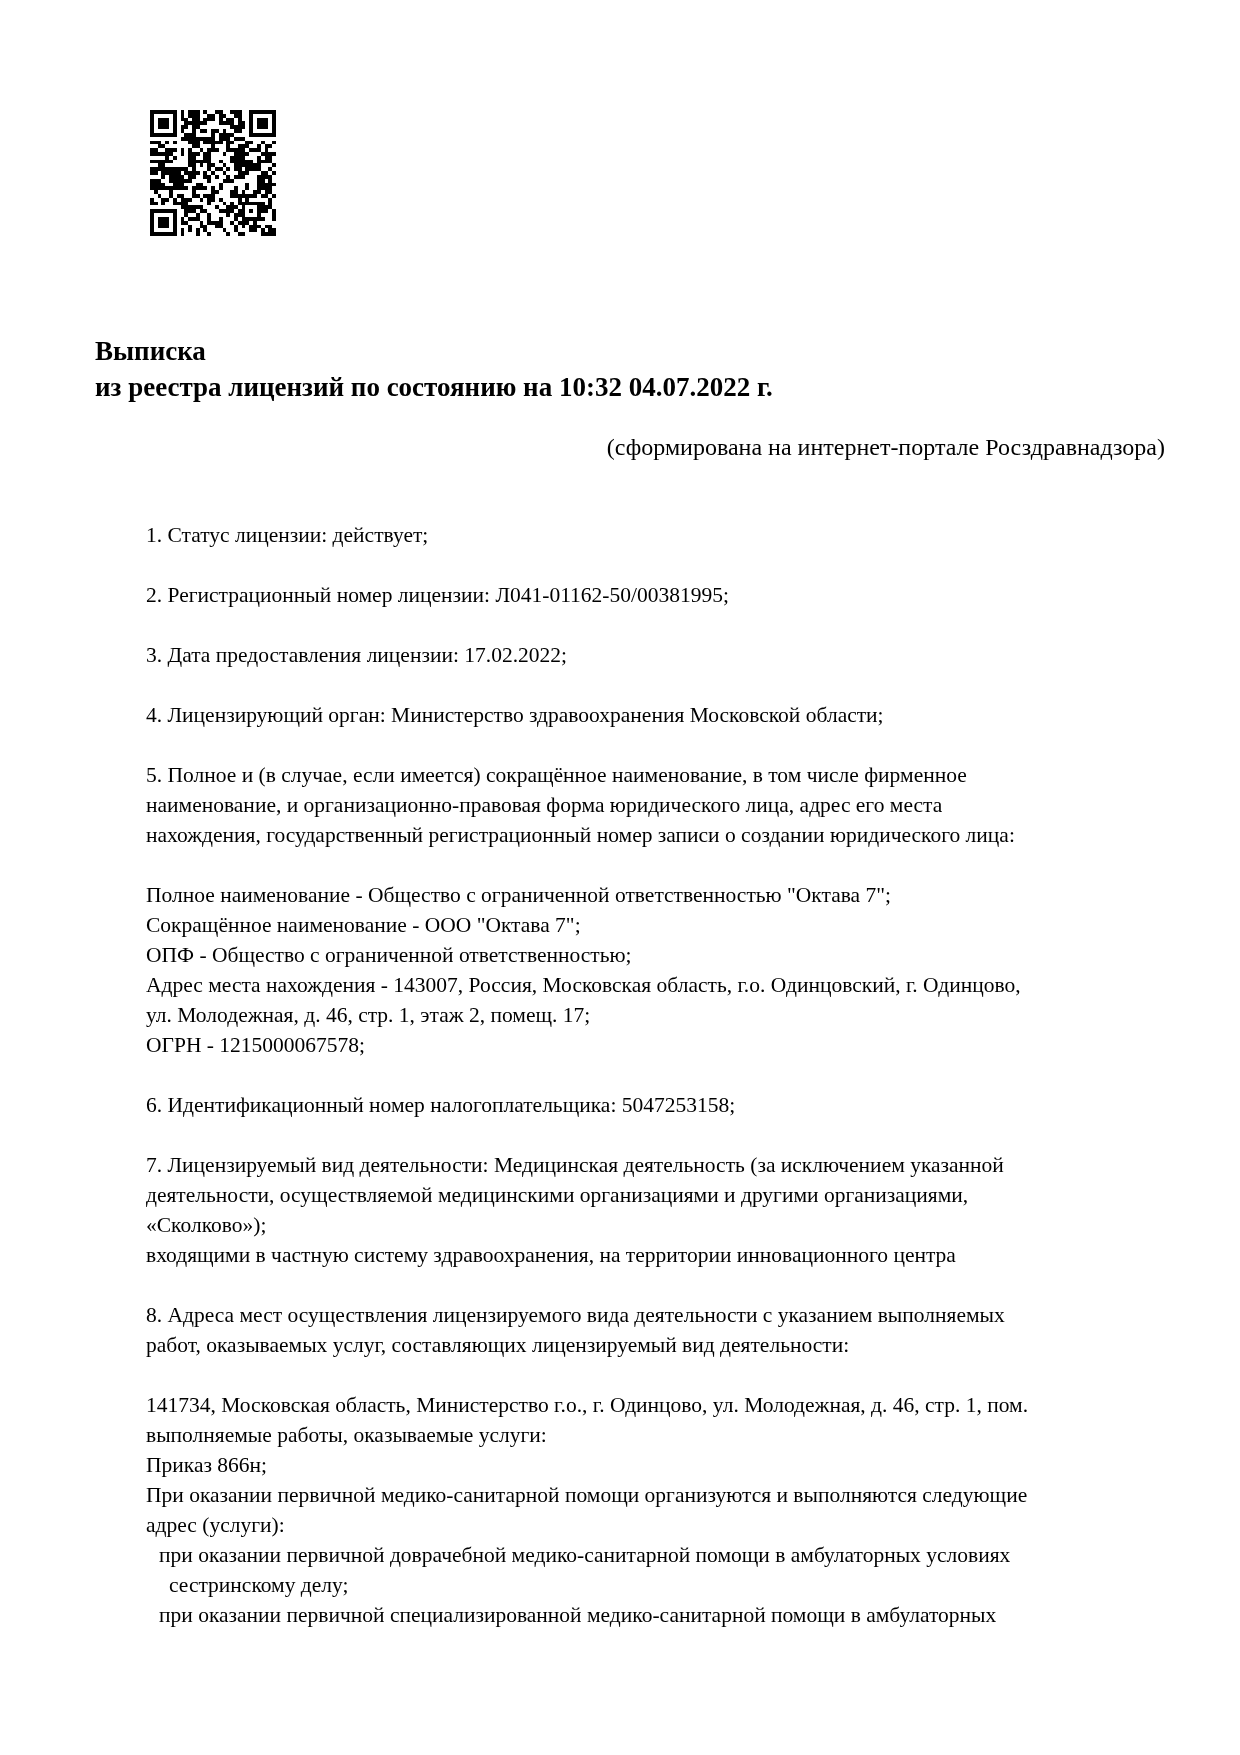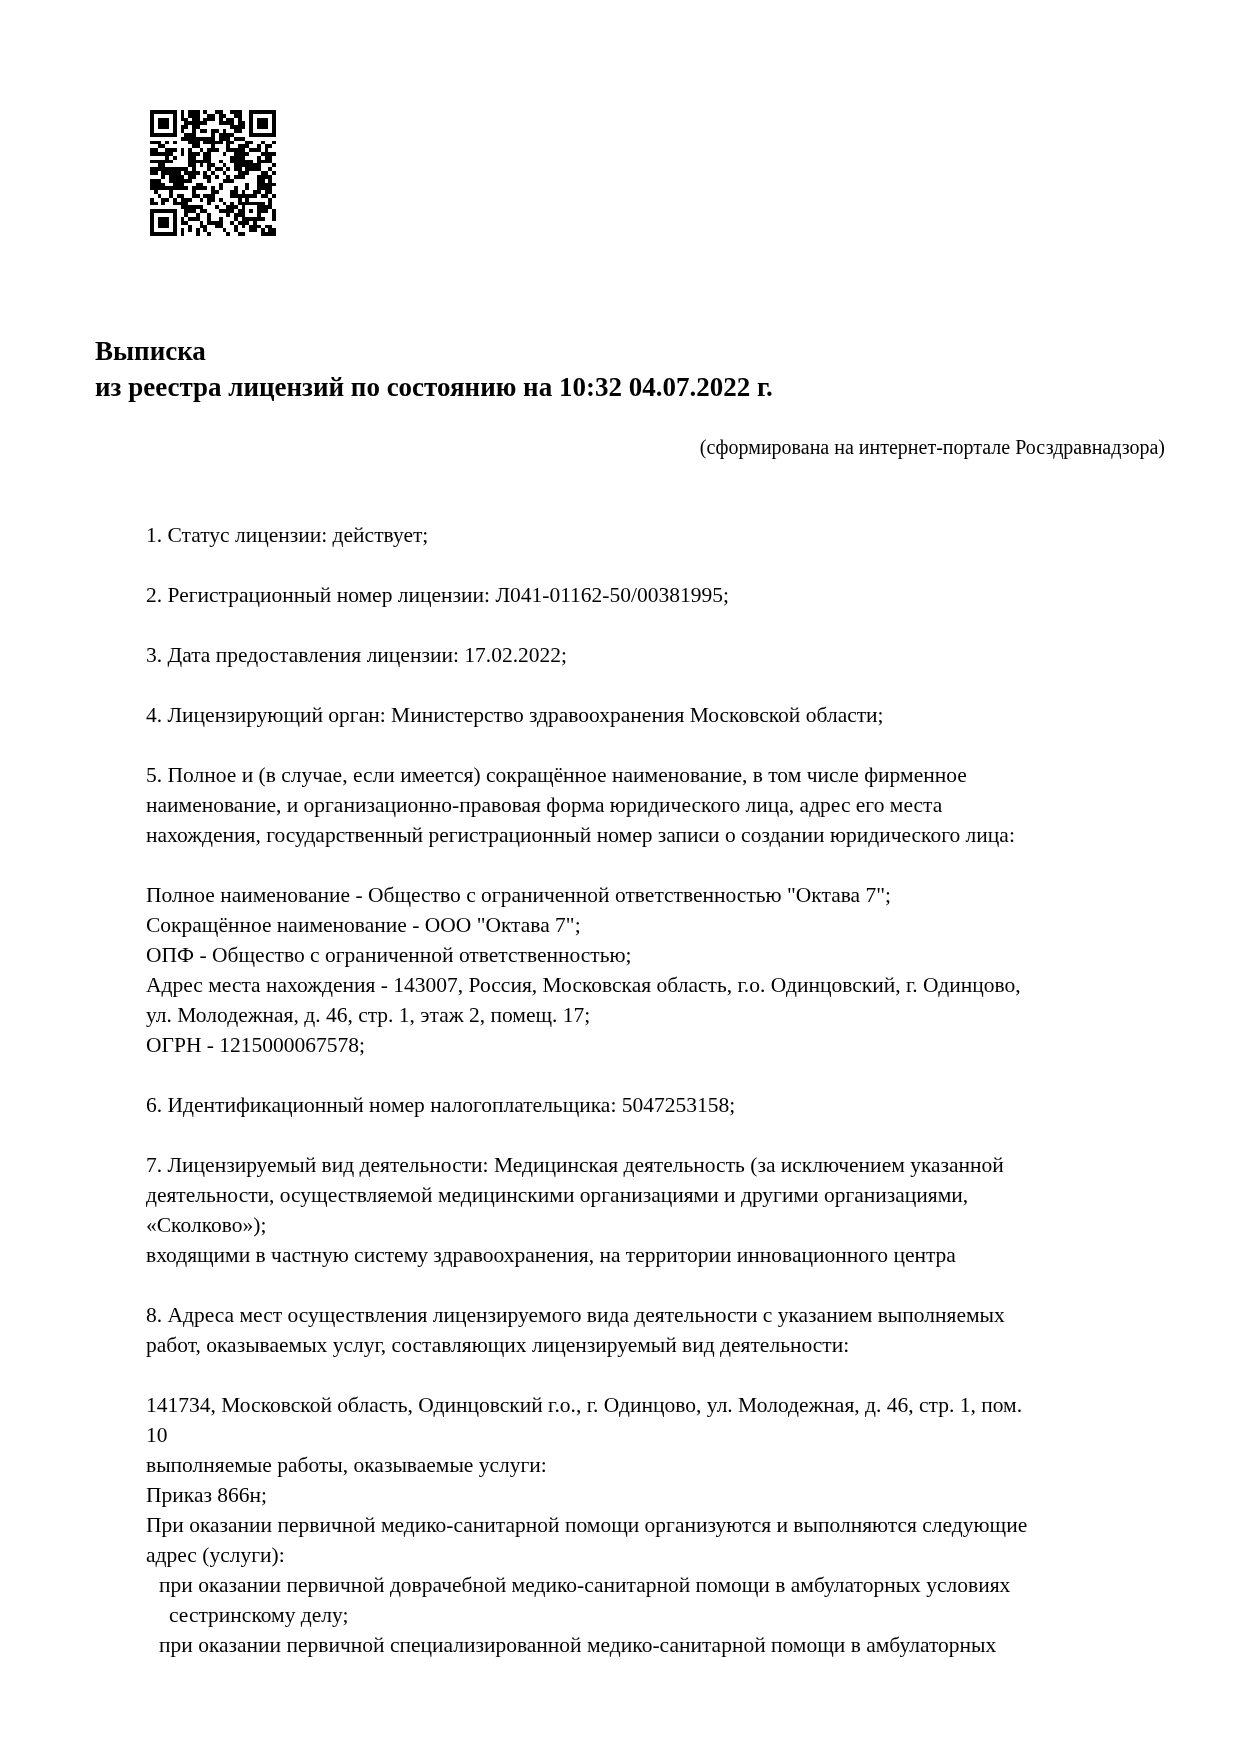--- a/index.html
+++ b/index.html
@@ -4,21 +4,21 @@
 <style>
   html, body { margin: 0; padding: 0; background: #ffffff; }
   body { width: 1240px; height: 1755px; position: relative; overflow: hidden;
          font-family: "Liberation Serif", "DejaVu Serif", serif; color: #000; }
   .qr { position: absolute; left: 150px; top: 110px; width: 126px; height: 126px; }
   .qr svg { width: 126px; height: 126px; display: block; }
   .title { position: absolute; left: 0; width: 1240px; top: 333px; text-align: left;
            font-weight: bold; font-size: 27px; line-height: 36px; }
   .title .l1 { padding-left: 95px; }
   .title .l2 { padding-left: 95px; }
-  .subtitle { position: absolute; right: 75px; top: 435px; font-size: 20px; line-height: 24px; }
+  .subtitle { position: absolute; right: 75px; top: 435px; font-size: 24px; line-height: 24px; }
   .body { position: absolute; left: 145px; top: 520px; width: 1030px; font-size: 21.5px; line-height: 29px; }
   .body p { margin: 1px; }
   .gap { height: 29px; }
   .ind1 { padding-left: 13px; }
   .ind2 { padding-left: 23px; }
 </style>
 </head>
 <body>
 
 <div class="qr">
@@ -549,22 +549,21 @@
   <p>6. Идентификационный номер налогоплательщика: 5047253158;</p>
   <div class="gap"></div>
   <p>7. Лицензируемый вид деятельности: Медицинская деятельность (за исключением указанной</p>
   <p>деятельности, осуществляемой медицинскими организациями и другими организациями,</p>
   <p>«Сколково»);</p>
   <p>входящими в частную систему здравоохранения, на территории инновационного центра</p>
   <div class="gap"></div>
   <p>8. Адреса мест осуществления лицензируемого вида деятельности с указанием выполняемых</p>
   <p>работ, оказываемых услуг, составляющих лицензируемый вид деятельности:</p>
   <div class="gap"></div>
-  <p>141734, Московской область, Одинцовский г.о., г. Одинцово, ул. Молодежная, д. 46, стр. 1, пом.</p>
-  <p>10</p>
+  <p>141734, Московская область, Министерство г.о., г. Одинцово, ул. Молодежная, д. 46, стр. 1, пом.</p>
   <p>выполняемые работы, оказываемые услуги:</p>
   <p>Приказ 866н;</p>
   <p>При оказании первичной медико-санитарной помощи организуются и выполняются следующие</p>
   <p>адрес (услуги):</p>
   <p class="ind1">при оказании первичной доврачебной медико-санитарной помощи в амбулаторных условиях</p>
   <p class="ind2">сестринскому делу;</p>
   <p class="ind1">при оказании первичной специализированной медико-санитарной помощи в амбулаторных</p>
 </div>
 
 </body></html>

